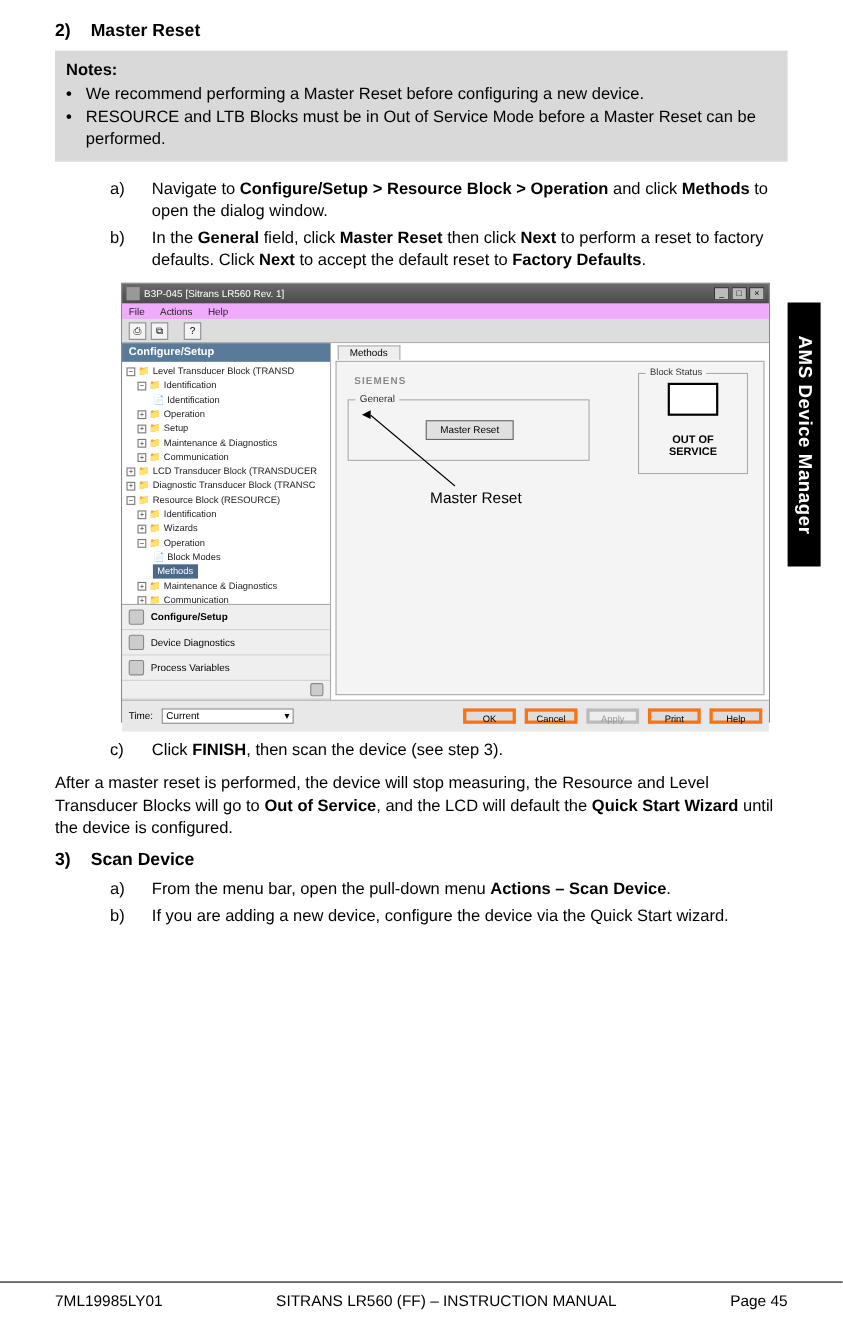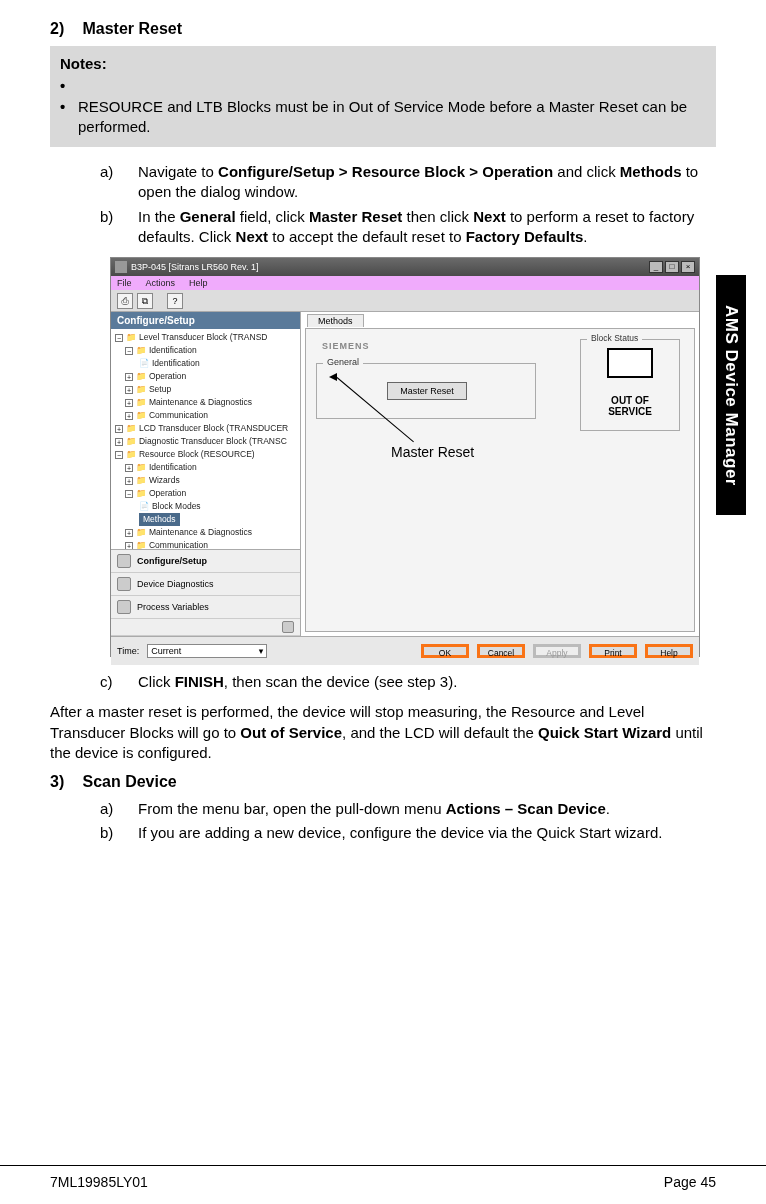--- a/index.html
+++ b/index.html
@@ -165,20 +165,21 @@
   <h2 class="section-heading">
     <span class="num-label">2)</span>
     <span>Master Reset</span>
   </h2>
 
   <div class="notes-box">
     <div class="notes-title">Notes:</div>
     <ul>
       <li>
           <span class="bullet">•</span>
+          <span>We recommend performing a Master Reset before configuring a new device.</span>
         </li>
       <li>
           <span class="bullet">•</span>
           <span>RESOURCE and LTB Blocks must be in Out of Service Mode before a Master Reset can be performed.</span>
         </li>
     </ul>
   </div>
 
   <ol class="steps">
     <li>
@@ -329,14 +330,15 @@
     <li>
       <span class="letter">b)</span>
       <span>If you are adding a new device, configure the device via the Quick Start wizard.</span>
     </li>
   </ol>
 
 </div>
 
 <div class="footer">
   <span>7ML19985LY01</span>
+  <span>SITRANS LR560 (FF) – INSTRUCTION MANUAL</span>
   <span>Page 45</span>
 </div>
 
 </body></html>

